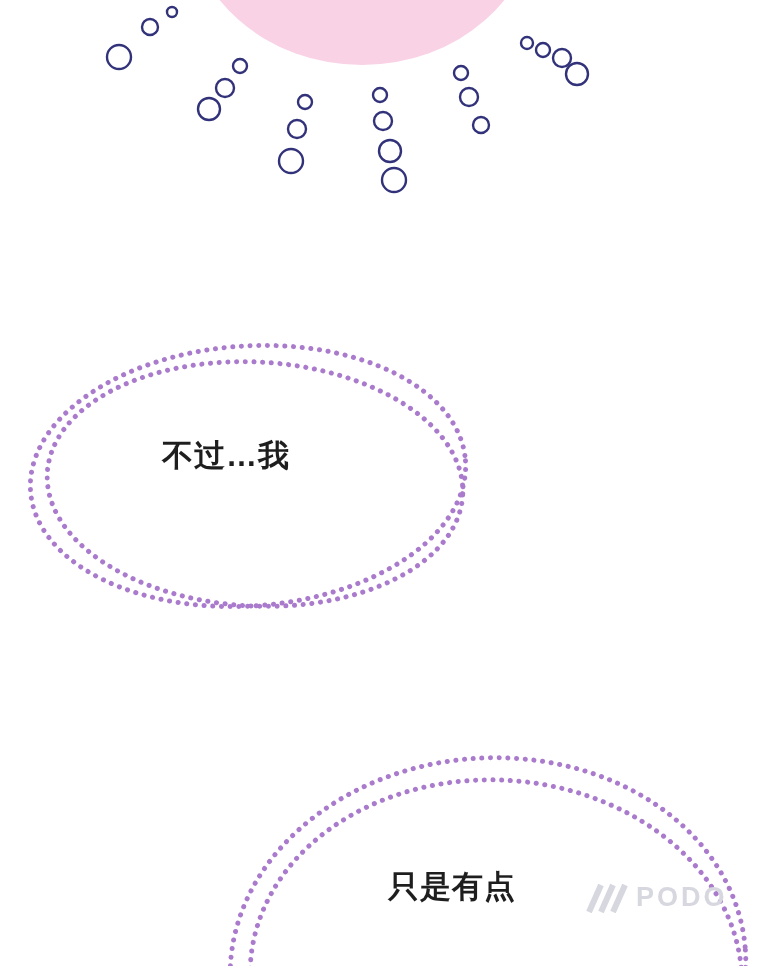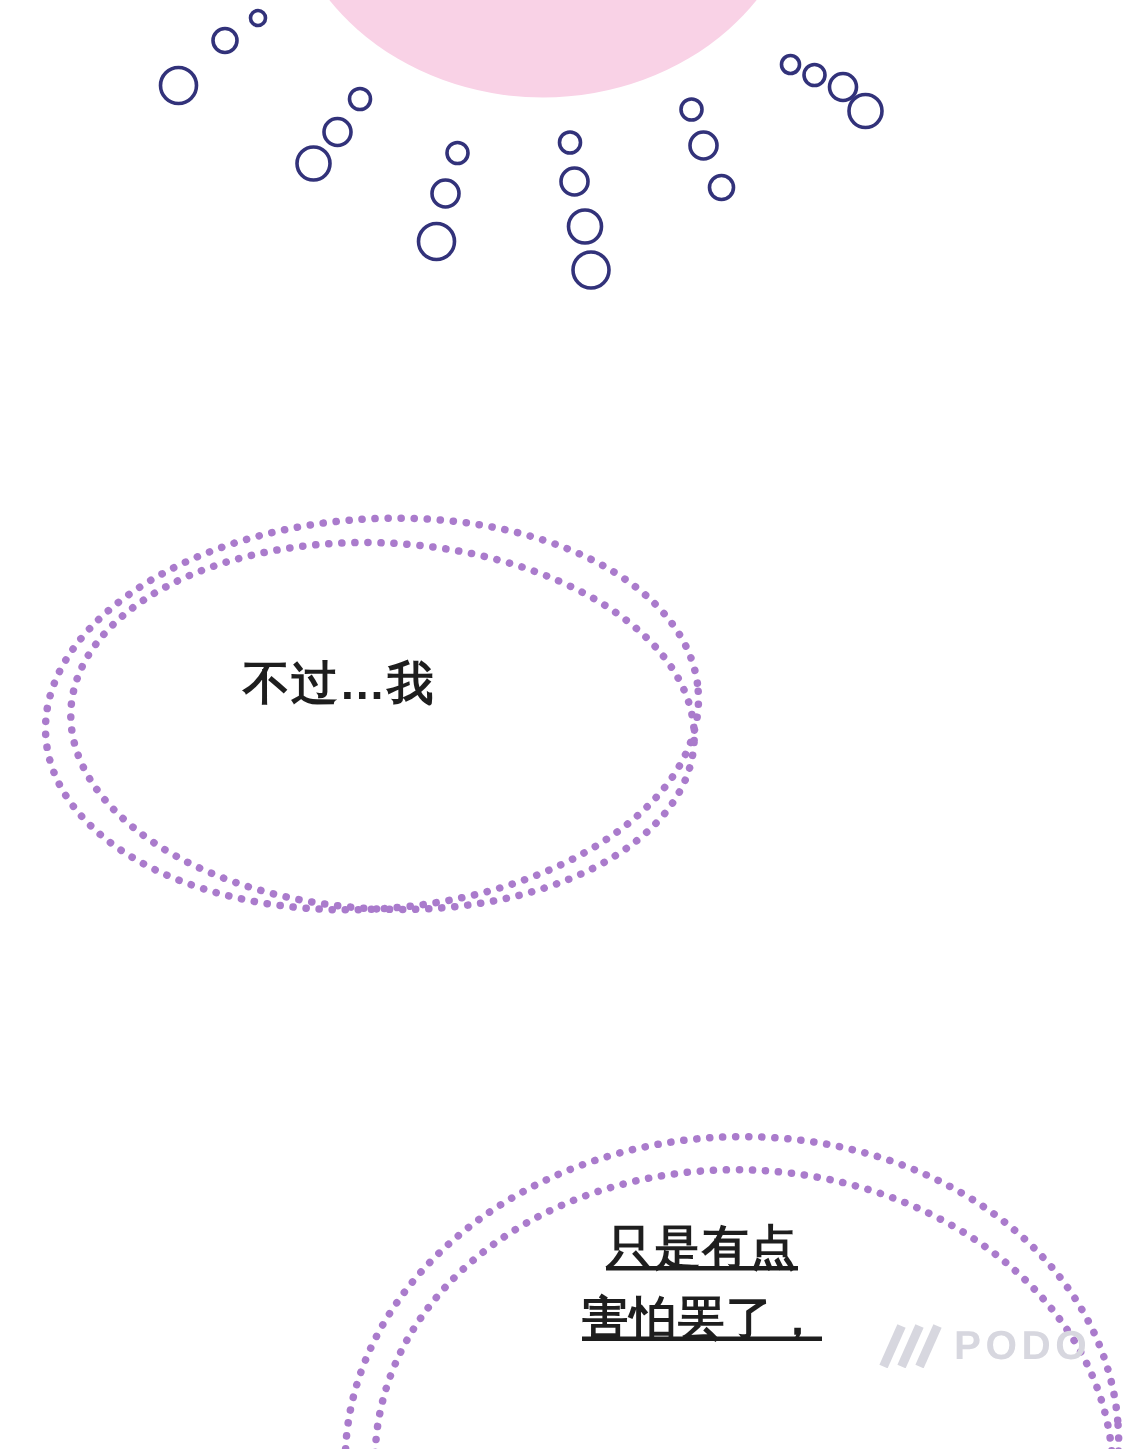--- a/index.html
+++ b/index.html
@@ -43,27 +43,27 @@
     position:absolute;
     color:var(--text);
     font-size:31px;
     line-height:47px;
     font-weight:600;
     letter-spacing:1px;
     white-space:nowrap;
   }
   .speech-text .line{display:block;text-align:center;}
   #bubble1-text{ left:162px; top:432px; }
-  #bubble2-text{ left:388px; top:808px;text-decoration:underline; }
+  #bubble2-text{ left:388px; top:863px; }
   #watermark{
     position:absolute;
     left:585px;
     top:882px;
     display:flex;
-    align-items:flex-start;
+    align-items:flex-end;
     gap:7px;
     color:var(--watermark);
     font-weight:bold;
     font-size:27px;
     letter-spacing:3px;
   }
   #watermark svg{display:block;}
   #watermark .mark-line{
     stroke:var(--watermark);
     stroke-width:6;
@@ -128,21 +128,20 @@
       <ellipse class="dotted-ellipse" cx="496" cy="978" rx="246" ry="198" transform="rotate(3 496 978)"></ellipse>
     </g>
   </svg>
 
   <div class="speech-text" id="bubble1-text">
     <span class="line">不过…我</span>
   </div>
 
   <div class="speech-text" id="bubble2-text">
     <span class="line">只是有点</span>
-    <span class="line">害怕罢了，</span>
   </div>
 
   <div id="watermark">
     <svg width="44" height="30" viewBox="0 0 44 30" aria-hidden="true">
       <path class="mark-line" d="M4 29 L16 2"></path>
       <path class="mark-line" d="M16 29 L28 2"></path>
       <path class="mark-line" d="M28 29 L40 2"></path>
     </svg>
     <span>PODO</span>
   </div>

